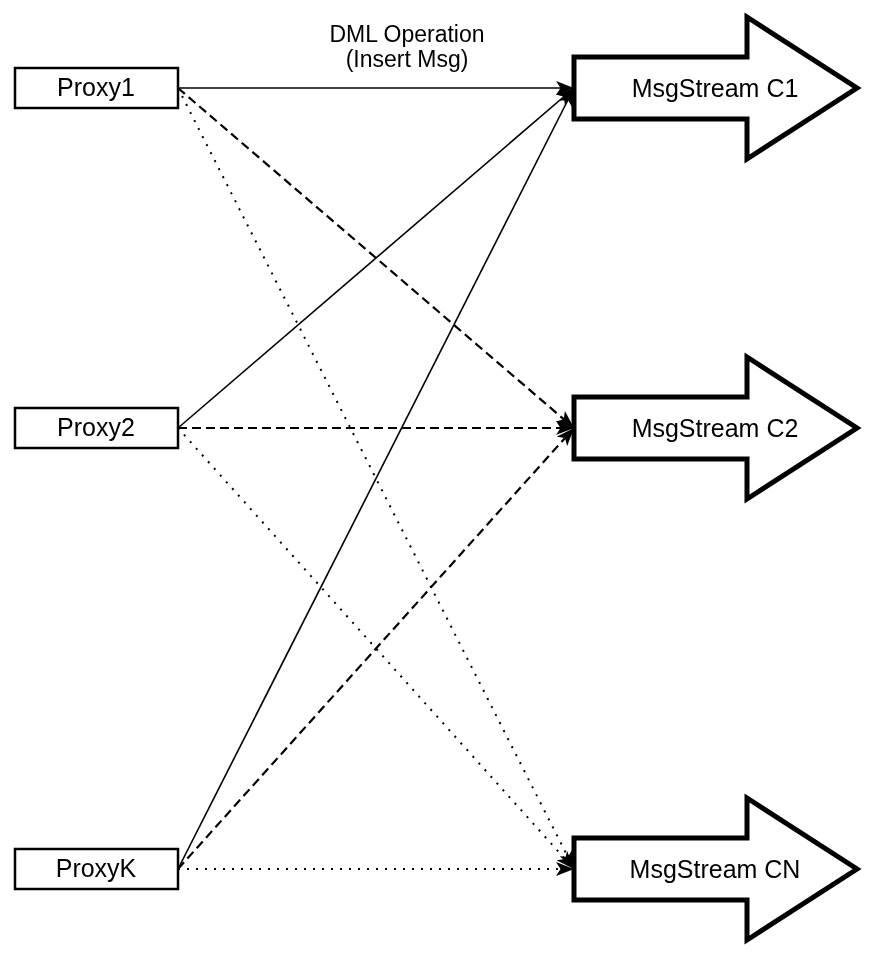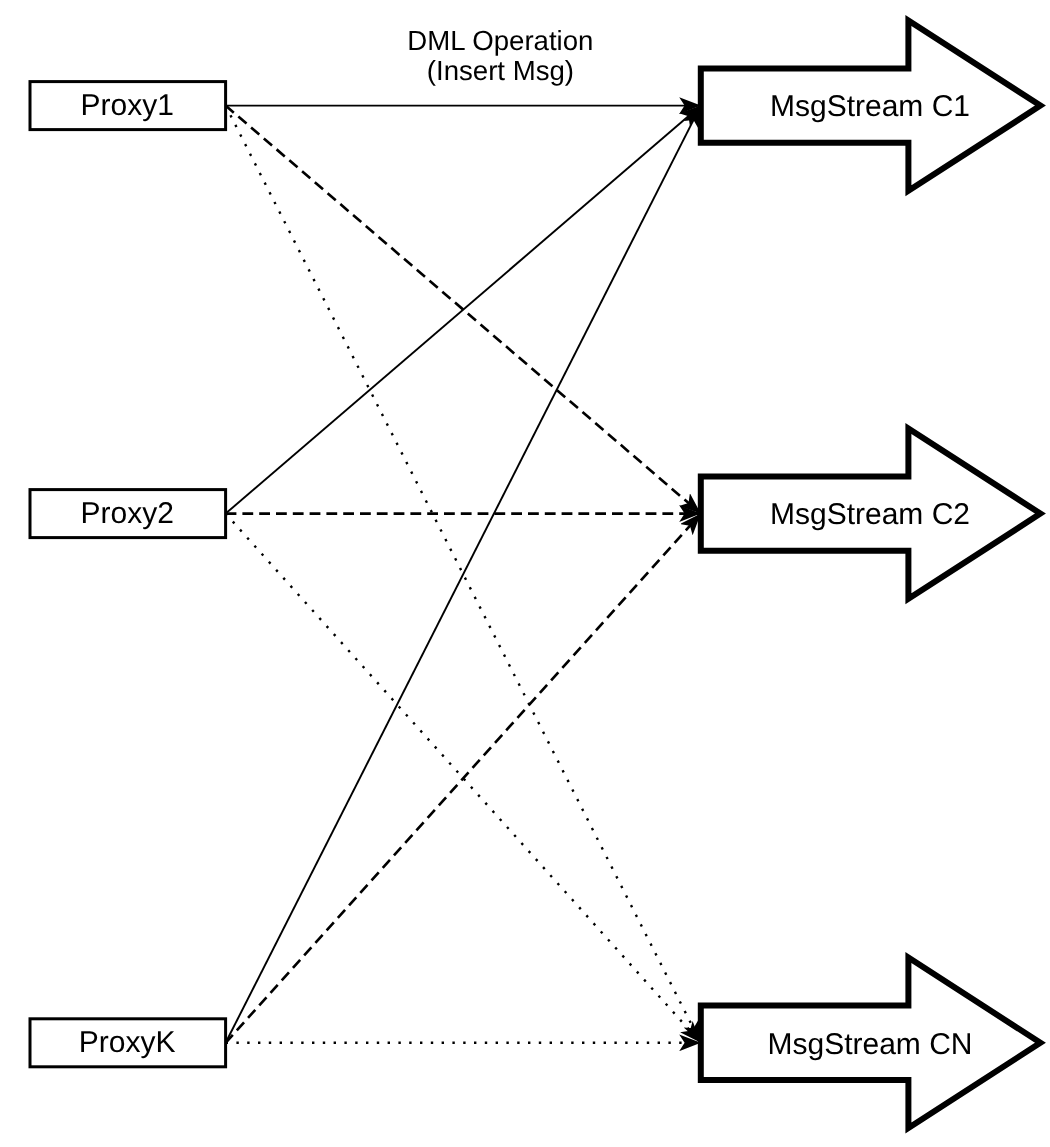--- a/index.html
+++ b/index.html
@@ -6,21 +6,20 @@
     margin: 0;
     padding: 0;
     background: #ffffff;
   }
   .canvas {
     position: relative;
     width: 769px;
     height: 956px;
     background: #ffffff;
     font-family: "Liberation Sans", sans-serif;
-    padding-left: 10px;
   }
   svg { display: block; }
 
   .shape {
     fill: #ffffff;
     stroke: #000000;
   }
   .proxy-box   { stroke-width: 2.5; }
   .stream-arrow{ stroke-width: 5; stroke-linejoin: miter; }
 

